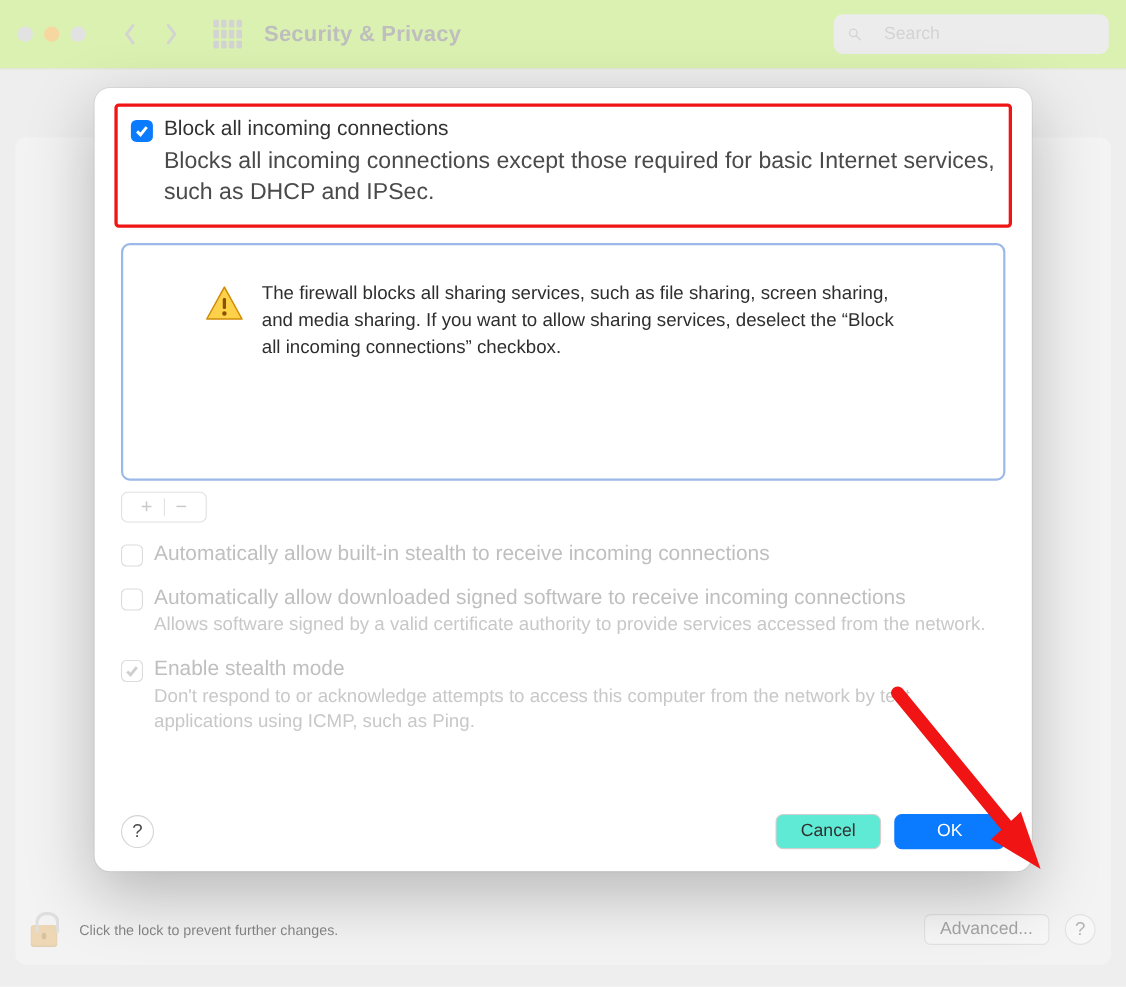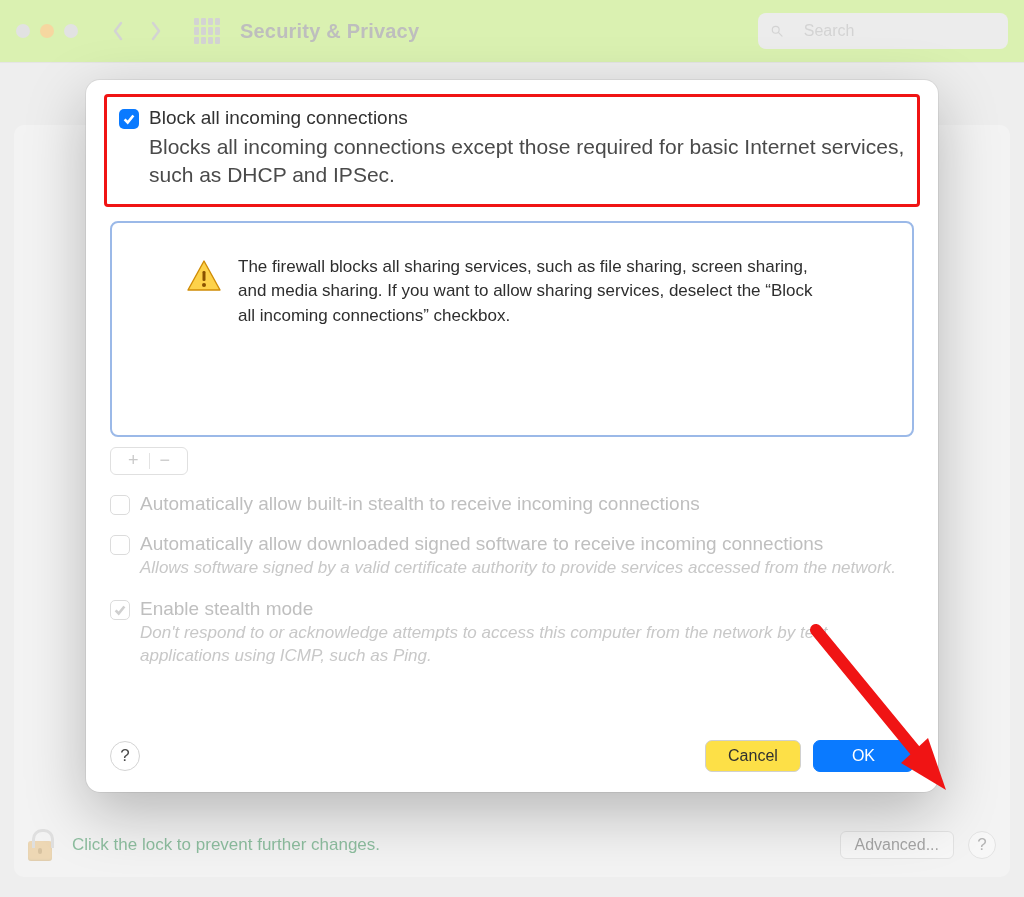--- a/index.html
+++ b/index.html
@@ -71,21 +71,21 @@
     box-shadow: inset 0 -1px 2px rgba(0,0,0,.15);
   }
   .padlock::before {
     content:""; position:absolute; top:-12px; left:4px; width:16px; height:16px;
     border:3px solid #c9c9c9; border-bottom:none; border-radius:10px 10px 0 0;
   }
   .padlock::after {
     content:""; position:absolute; left:50%; top:50%; width:4px; height:6px;
     background:#b98a3f; border-radius:2px; transform:translate(-50%,-50%);
   }
-  .bg-footer-text { color:#15803d; font-size:17px; flex:1; }
+  .bg-footer-text { color:#000000; font-size:13px; flex:1; }
   .adv-btn {
     background:#fff; border:1px solid #d1d1d1; border-radius:6px;
     padding: 4px 14px; font-size:16px; color:#4a4a4a;
   }
   .help-circle {
     width:28px; height:28px; border:1px solid #d1d1d1; border-radius:50%;
     display:flex; align-items:center; justify-content:center; font-size:17px;
     color:#6a6a6a; background:#fff;
   }
 
@@ -141,35 +141,35 @@
     margin-top: 10px;
     width: 78px; height: 28px;
     border:1px solid #e0e0e0; border-radius:6px;
     display:flex; align-items:center; justify-content:center; gap:10px;
     color:#c9c9c9; font-size:18px;
   }
   .pm-buttons .sep { width:1px; height:16px; background:#e3e3e3; }
   .section { margin-top: 18px; }
   .dis-title { display:flex; align-items:center; gap:10px; }
   .dis-title .txt { font-size:19px; color:#bfbfbf; }
-  .dis-desc { font-size:17px; color:#c8c8c8; margin: 2px 0 0 30px; line-height:1.35; max-width: 760px; font-style: italic; }
+  .dis-desc { font-size:17px; color:#c8c8c8; margin: 2px 0 0 30px; line-height:1.35; max-width: 760px; }
 
   .modal-footer {
     position:absolute; left:24px; right:24px; bottom:20px;
     display:flex; align-items:center;
   }
   .modal-help {
     width:30px; height:30px; border:1.5px solid #d4d4d4; border-radius:50%;
     display:flex; align-items:center; justify-content:center;
     font-size:17px; color:#4a4a4a; background:#fff;
   }
   .footer-spacer { flex:1; }
   .btn {
     height:32px; border-radius:7px; font-size:16px;
-    padding: 0 22px; cursor:pointer; border:1px solid #d0d0d0; background:#fde047;
+    padding: 0 22px; cursor:pointer; border:1px solid #d0d0d0; background:#5eead4;
     color:#303030;
   }
   .btn-primary {
     background:#0a7aff; border-color:#0a7aff; color:#fff; padding: 4px 38px; margin-left:12px;
     font-weight:500;
   }
 
   
   .arrow-annot {
     position:absolute; left:710px; top:540px; width:170px; height:200px; pointer-events:none;

